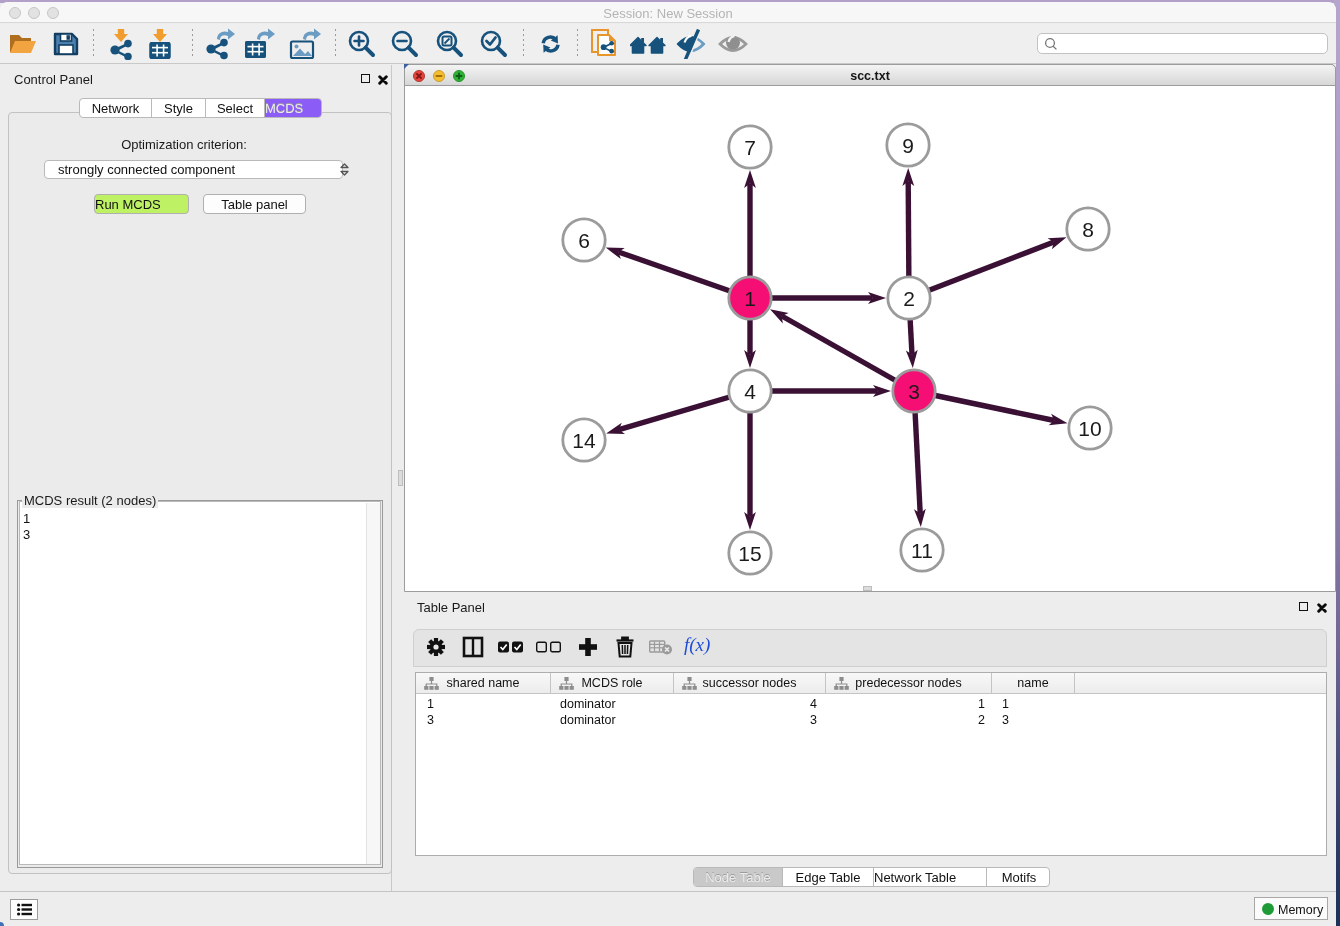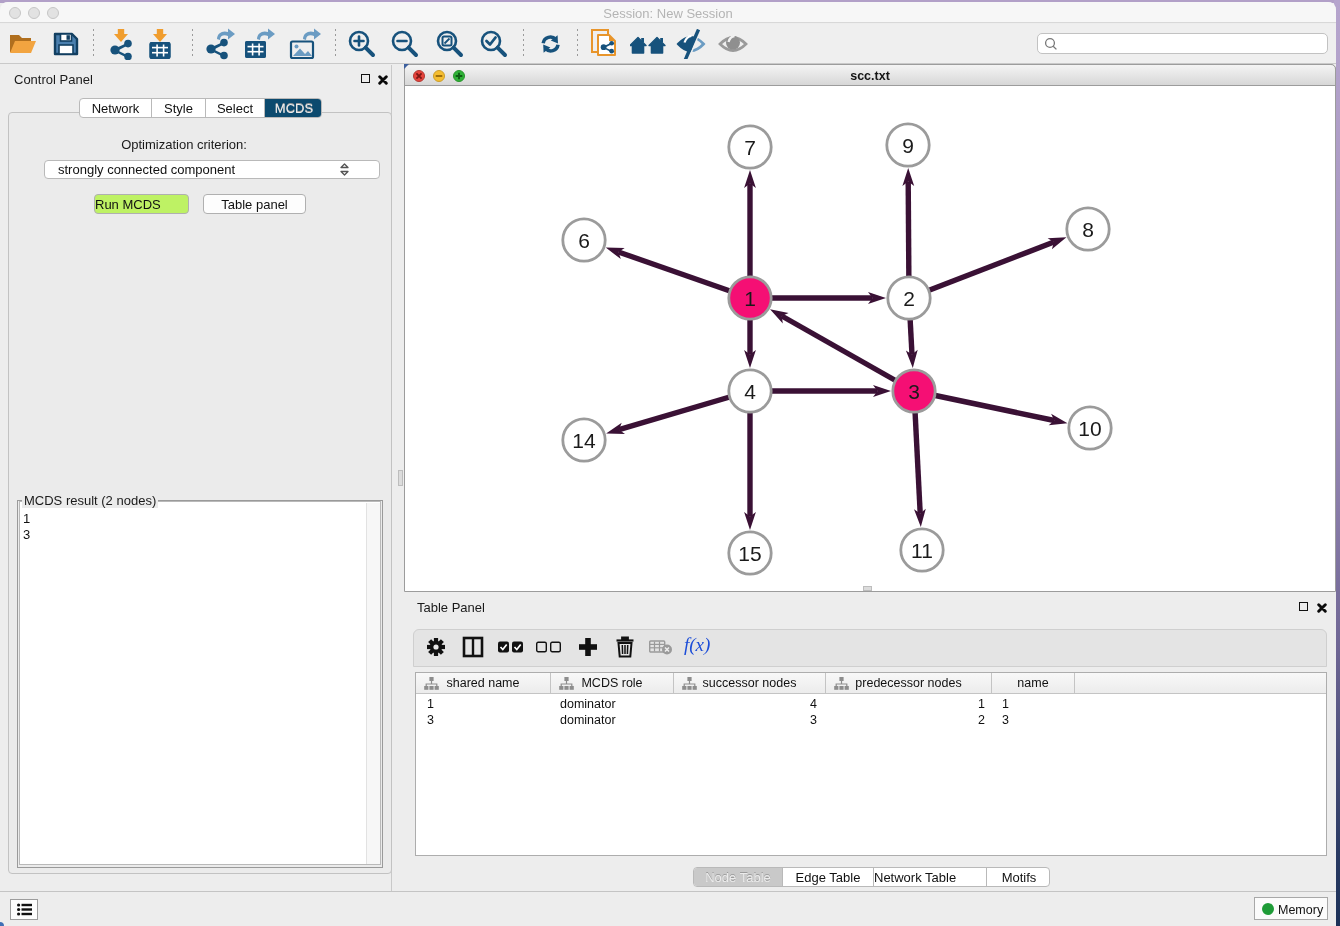--- a/index.html
+++ b/index.html
@@ -202,25 +202,25 @@
 <svg class="abs" style="left:378px;top:75px" width="10" height="10" viewBox="0 0 10 10">
     <path d="M1.7 1.7 L8.3 8.3 M8.3 1.7 L1.7 8.3" stroke="#0a0a0a" stroke-width="2.9" stroke-linecap="round"></path>
   </svg>
 
 <div class="abs" style="left:8px;top:112px;width:384px;height:762px;background:#ebebeb;border:1px solid #c2c2c2;border-radius:4px"></div>
 
 <div class="abs" style="left:79px;top:98px;width:243px;height:20px;background:#fff;border:1px solid #b9b9b9;border-radius:4px;overflow:hidden">
  <div class="abs" style="left:0;top:0;width:72px;height:20px;border-right:1px solid #b9b9b9;text-align:center;font-size:13px;line-height:19px;color:#111">Network</div>
  <div class="abs" style="left:72px;top:0;width:54px;height:20px;border-right:1px solid #b9b9b9;text-align:center;font-size:13px;line-height:19px;color:#111">Style</div>
  <div class="abs" style="left:126px;top:0;width:59px;height:20px;border-right:1px solid #b9b9b9;text-align:center;font-size:13px;line-height:19px;color:#111">Select</div>
- <div class="abs engraved" style="left:185px;top:0;width:58px;height:20px;background:#0c4a6e;text-align:center;font-size:13px;line-height:19px">MCDS</div>
+ <div class="abs engraved" style="left:185px;top:0;width:58px;height:20px;background:#8b5cf6;text-align:left;font-size:13px;line-height:19px">MCDS</div>
 </div>
 
 <div class="abs" style="left:8px;top:137px;width:352px;text-align:center;font-size:13px;color:#1a1a1a">Optimization criterion:</div>
-<div class="abs" style="left:44px;top:160px;width:336px;height:19px;background:#fff;border:1px solid #b9b9b9;border-radius:4px;font-size:13px;line-height:18px;color:#111;padding-left:13px">strongly connected component</div>
+<div class="abs" style="left:44px;top:160px;width:299px;height:19px;background:#fff;border:1px solid #b9b9b9;border-radius:4px;font-size:13px;line-height:18px;color:#111;padding-left:13px">strongly connected component</div>
 <svg class="abs" style="left:339px;top:162px" width="11" height="15" viewBox="0 0 11 15">
     <path d="M2 5.5 L5.5 2 L9 5.5 Z M2 9.5 L5.5 13 L9 9.5 Z" fill="none" stroke="#555" stroke-width="1.3" stroke-linejoin="round"></path>
   </svg>
 <div class="abs" style="left:94px;top:194px;width:95px;height:20px;background:#bef264;border:1px solid #b0b0b0;border-radius:4px;text-align:left;font-size:13px;line-height:19px;color:#111">Run MCDS</div>
 <div class="abs" style="left:203px;top:194px;width:103px;height:20px;background:#fdfdfd;border:1px solid #b0b0b0;border-radius:4px;text-align:center;font-size:13px;line-height:19px;color:#111">Table panel</div>
 
 <div class="abs" style="left:17px;top:500px;width:366px;height:368px;border:1px solid #9a9a9a"></div>
 <div class="abs" style="left:19px;top:501px;width:362px;height:364px;background:#fff;border:1px solid #b9b9b9"></div>
 <div class="abs" style="left:22px;top:493px;background:#ebebeb;font-size:13px;color:#1a1a1a;padding:0 2px">MCDS result (2 nodes)</div>
 <div class="abs" style="left:366px;top:503px;width:14px;height:361px;background:#f7f7f7;border-left:1px solid #e2e2e2"></div>

